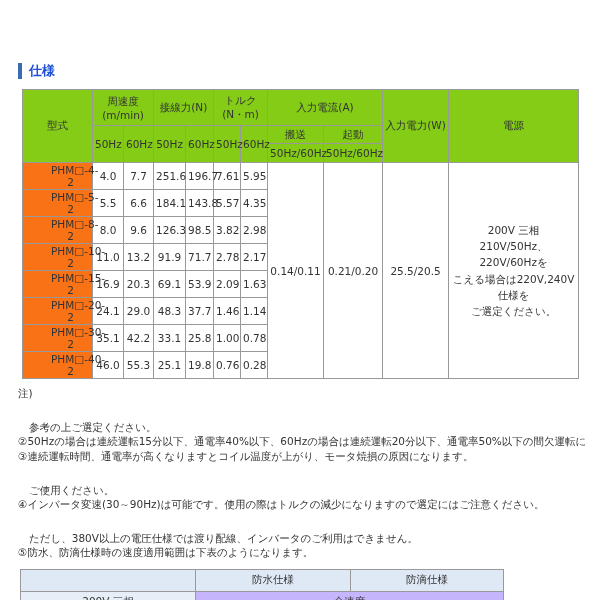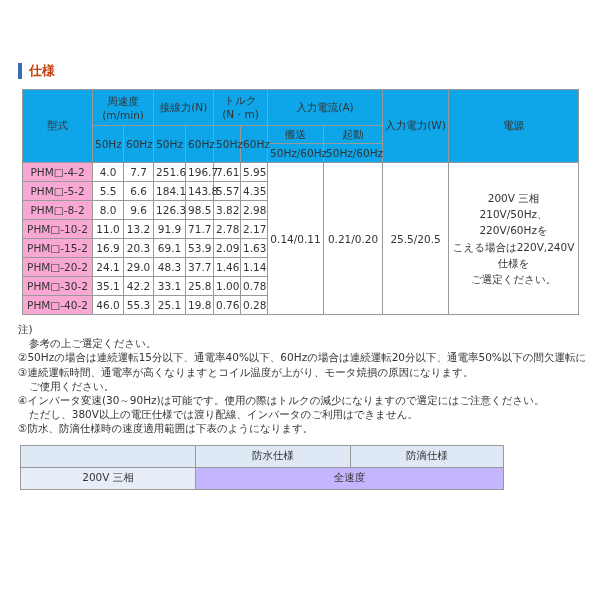--- a/index.html
+++ b/index.html
@@ -6,48 +6,48 @@
     margin:0; padding:0; background:#fff;
     width:600px; height:600px;
     font-family:"DejaVu Sans","Liberation Sans",sans-serif;
     color:#333;
   }
   .page{ padding:62px 0 0 18px; }
 
   
   .section-title{
     display:flex; align-items:center; gap:7px;
-    font-size:13px; font-weight:bold; color:#c2410c;
+    font-size:13px; font-weight:bold; color:#1d4ed8;
     margin-bottom:9px;
   }
   .title-bar{ width:4px; height:16px; background:#3a6cb5; display:inline-block; }
 
   
   table{ border-collapse:collapse; }
   .spec-table{
     width:556px; table-layout:fixed; margin-left:4px;
     font-size:10.5px; color:#333;
   }
   .spec-table th, .spec-table td{
     border:1px solid #999; text-align:center; vertical-align:middle;
     padding:1px 2px; font-weight:normal; background:#fff;
   }
-  .spec-table thead th{ background:#0ea5e9; }
+  .spec-table thead th{ background:#84cc16; }
   .spec-table thead tr:nth-child(1){ height:36px; }
   .spec-table thead tr:nth-child(2){ height:18px; }
   .spec-table thead tr:nth-child(3){ height:19px; }
   .spec-table tbody tr{ height:19px; }
-  .spec-table tbody th.model-cell{ background:#f9a8d4; font-size:10.5px; }
+  .spec-table tbody th.model-cell{ background:#f97316; font-size:10.5px;padding-left:28px; }
   .pre{ white-space:pre-line; }
   .power-cell{ line-height:1.55; font-size:10.5px; }
 
   
   .notes{ margin-top:7px; font-size:10.5px; line-height:14.2px; white-space:nowrap; }
   .notes .line{ white-space:nowrap; }
-  .notes .indent{ padding-left:11px; }
+  .notes .indent{ padding-left:11px;margin-top:20px; }
 
   
   .speed-table{
     margin-top:9px; margin-left:2px;
     width:483px; table-layout:fixed; font-size:10.5px; color:#333;
   }
   .speed-table th, .speed-table td{
     border:1px solid #999; text-align:center; vertical-align:middle;
     padding:1px 2px; font-weight:normal; background:#c4b5fd;
   }

